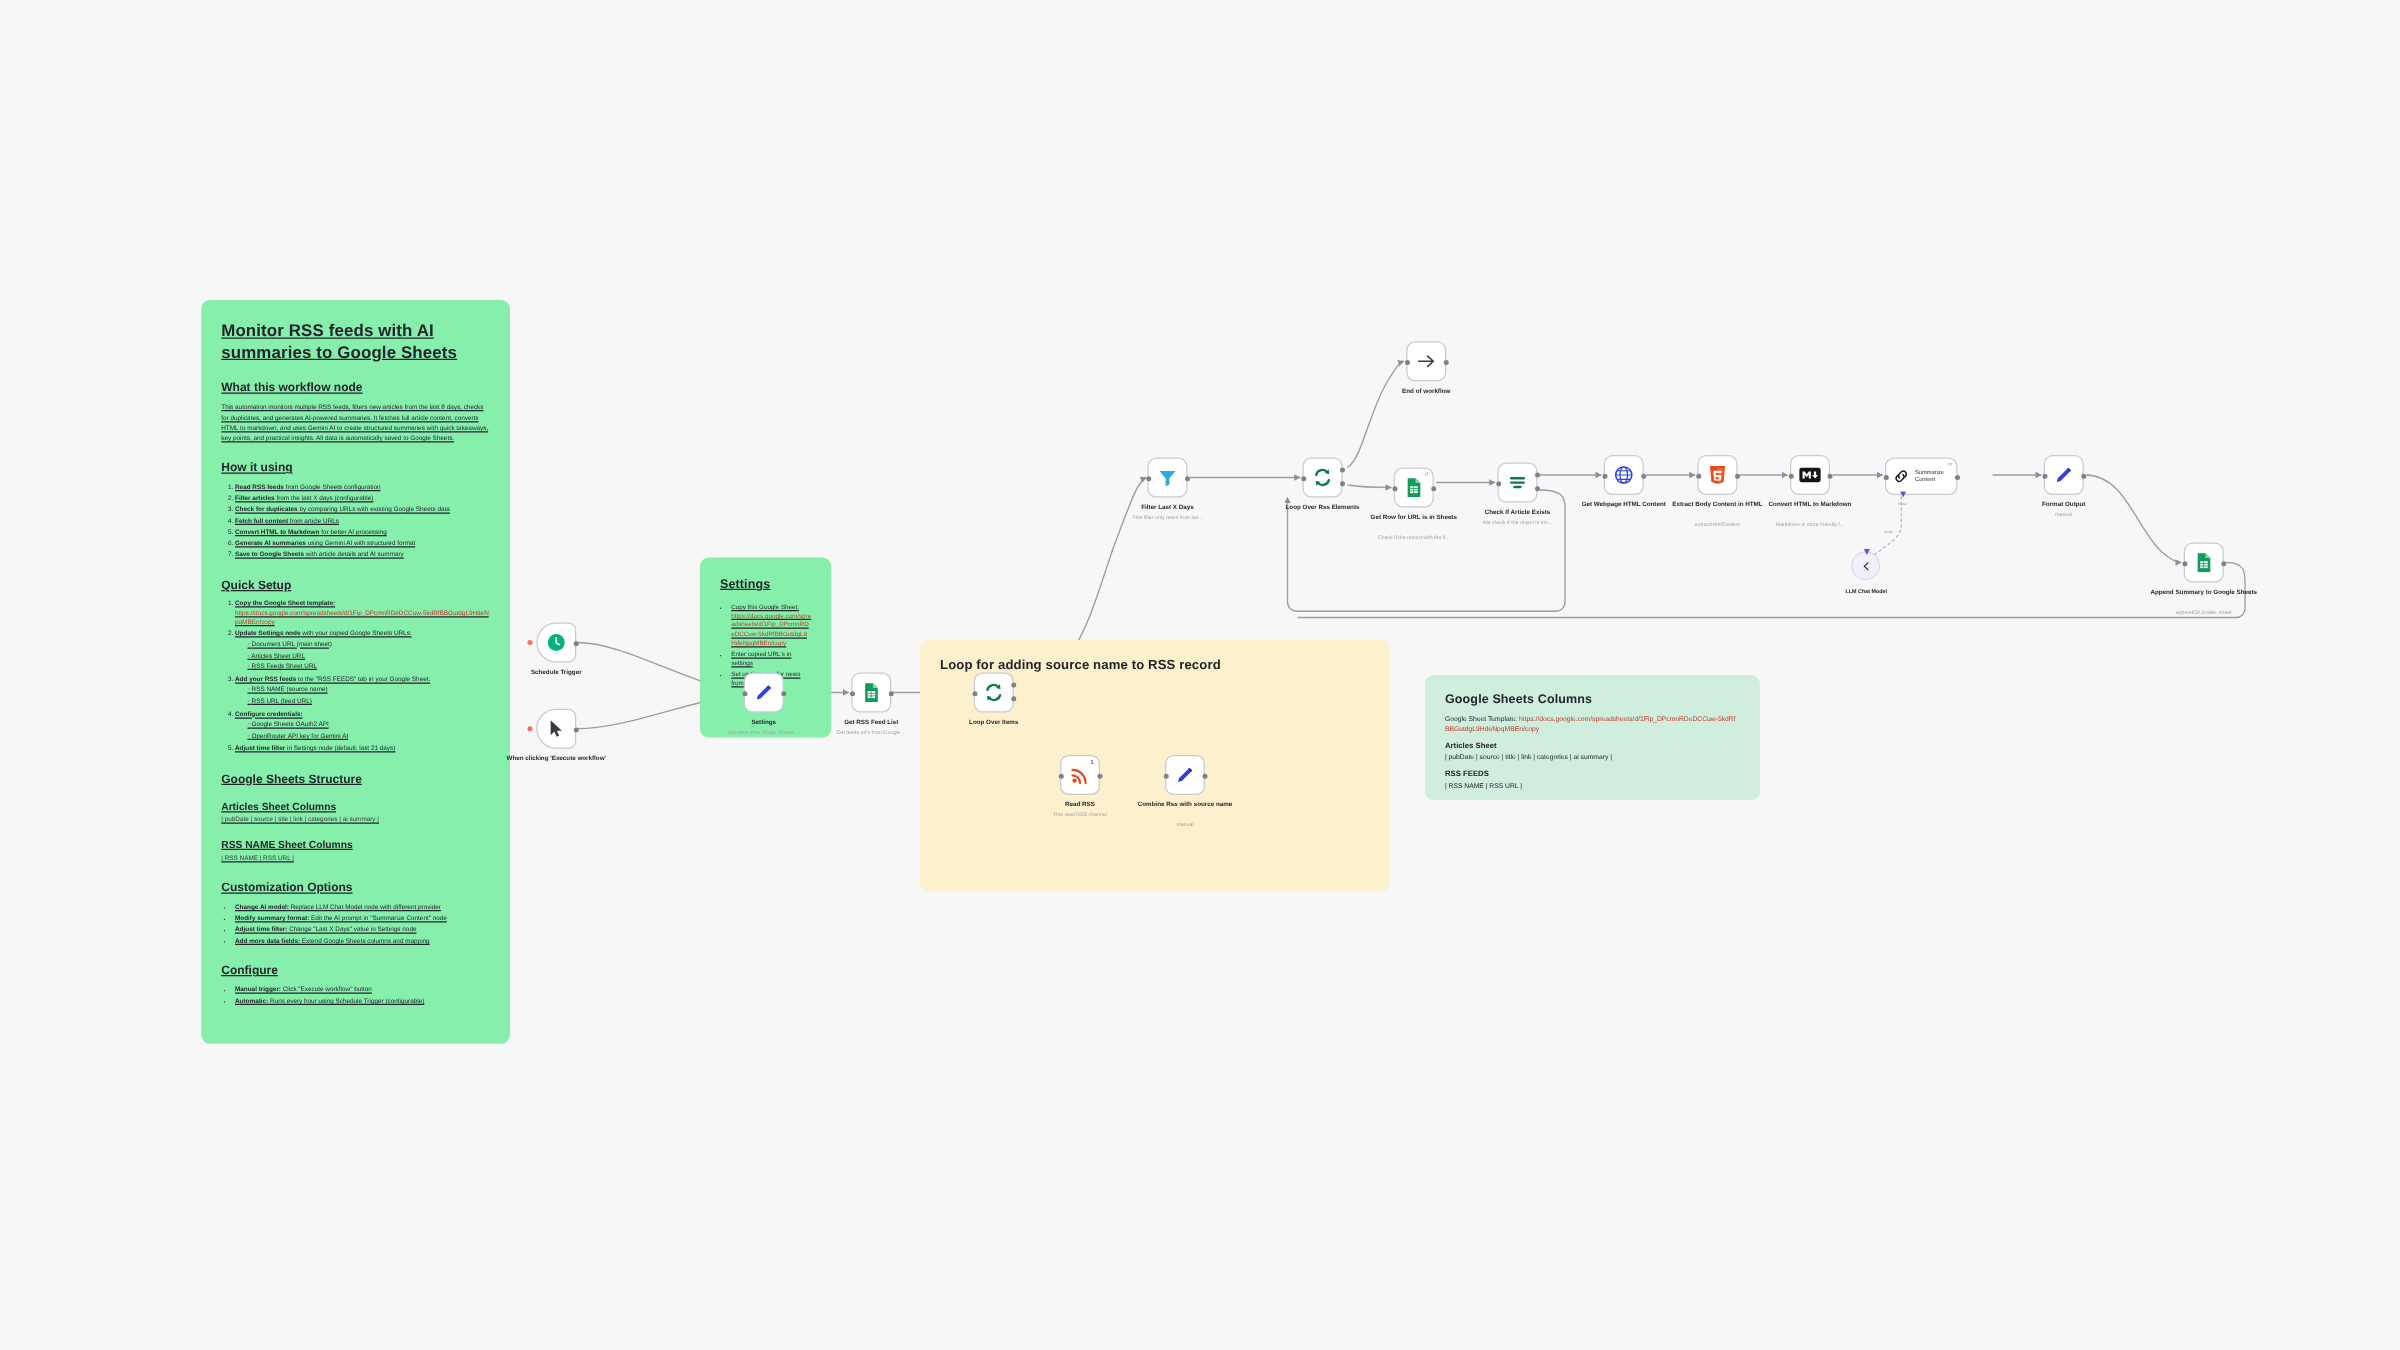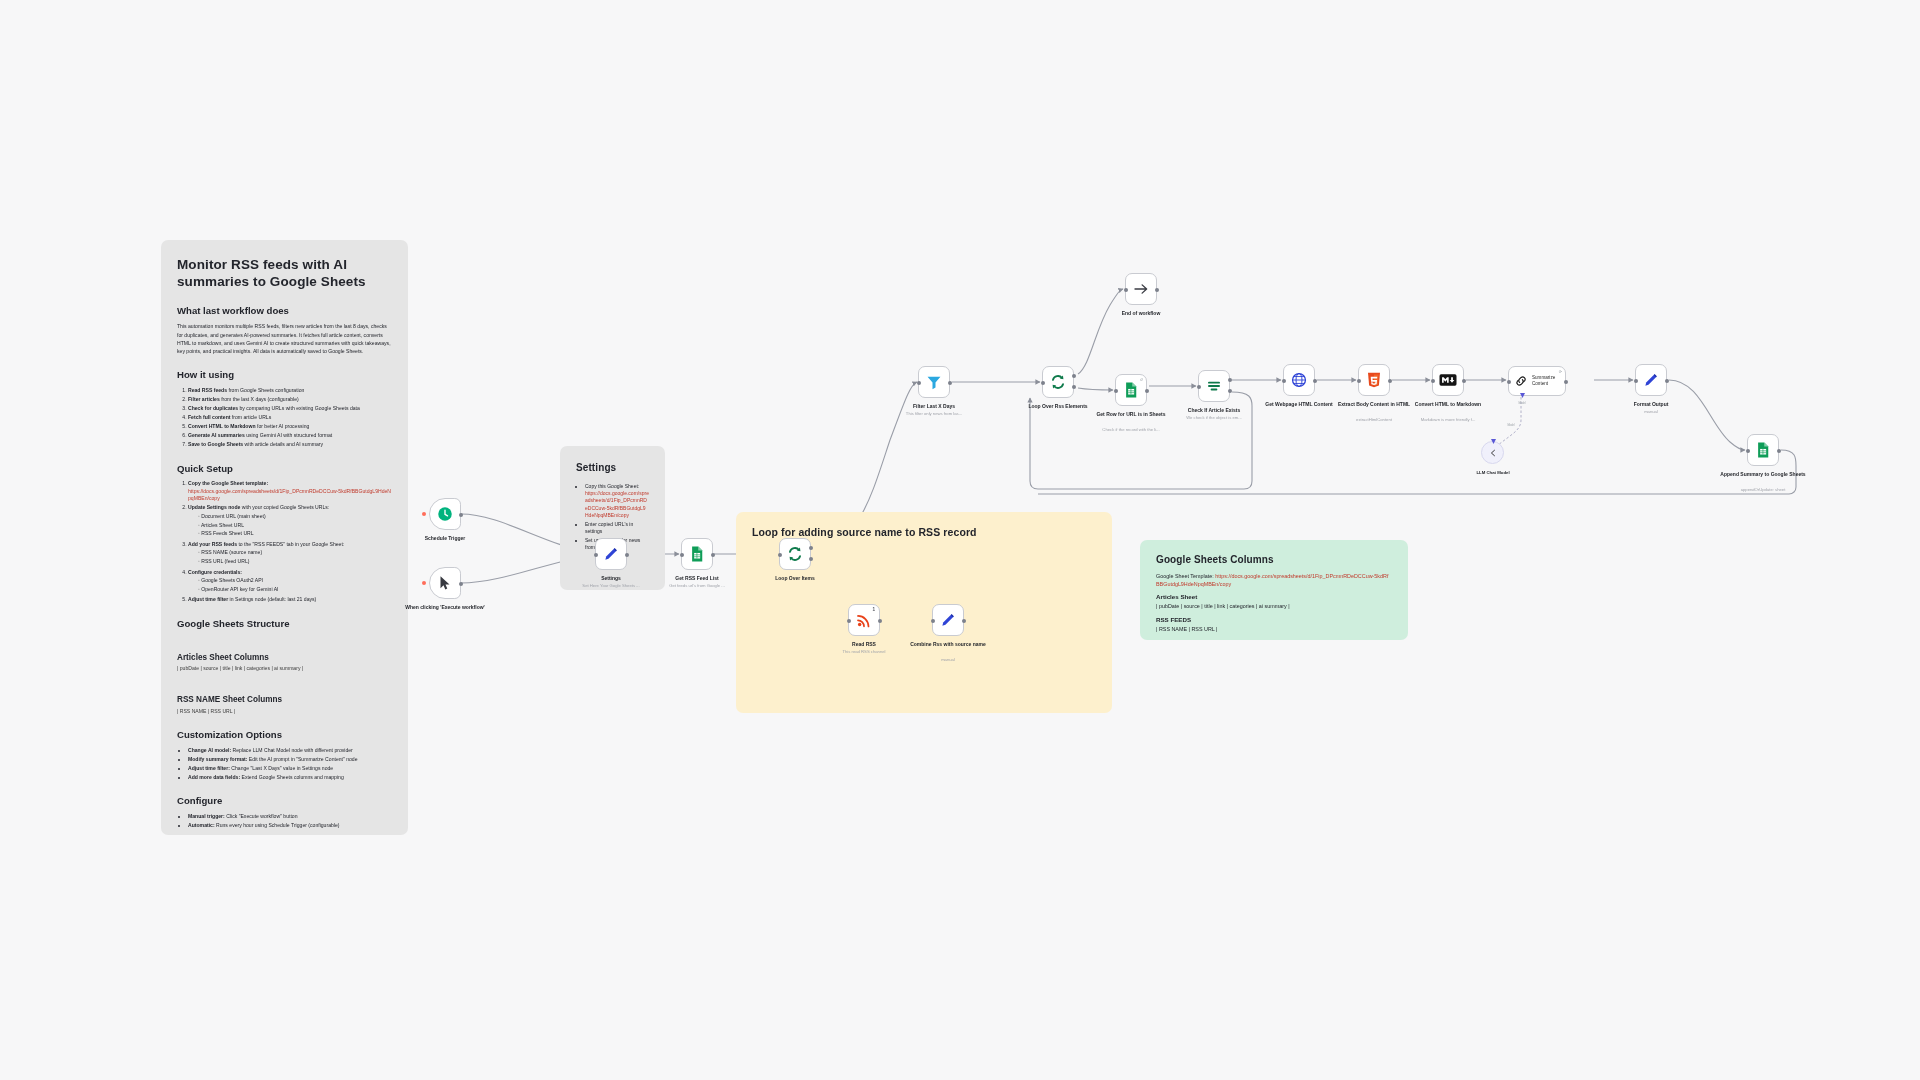--- a/index.html
+++ b/index.html
@@ -18,33 +18,33 @@
   #edges { position: absolute; inset: 0; width: 1920px; height: 1080px; pointer-events: none; }
 
   
   .sticky {
     position: absolute;
     border-radius: 7px;
     padding: 14px 16px;
     color: #23252c;
     line-height: 1.45;
   }
-  .sticky.amber { background: #e5e5e5; }
+  .sticky.amber { background: #86efac; text-decoration: underline; }
   .sticky.amber-pale { background: #fdf0cd; }
   .sticky.mint { background: #cfeedd; }
 
   .sticky h1 {
     font-size: 13.5px; font-weight: 700; margin: 2px 0 12px 0;
     line-height: 1.28; letter-spacing: .1px;
   }
   .sticky h2 {
     font-size: 9.6px; font-weight: 700; margin: 13px 0 5px 0;
   }
   .sticky h3 {
-    font-size: 8.2px; font-weight: 700; margin: 21px 0 2px 0;
+    font-size: 8.2px; font-weight: 700; margin: 9px 0 2px 0;
   }
   .sticky p, .sticky li {
     font-size: 5.1px; margin: 0 0 1px 0;
   }
   .sticky p.para { font-size: 5.1px; line-height: 1.62; margin-bottom: 6px; }
   .sticky ol, .sticky ul { margin: 3px 0 4px 0; padding-left: 11px; }
   .sticky ol li, .sticky ul li { margin-bottom: 1.6px; line-height: 1.45; }
   .sticky ul.sub { margin: 1px 0 3px 0; padding-left: 10px; list-style: none; }
   .sticky ul.sub li:before { content: "◦ "; color: #6b6b6b; }
   .sticky b { font-weight: 700; }
@@ -183,21 +183,21 @@
       <path d="M1781,450 C1796,450 1796,458 1796,466 L1796,487 C1796,491 1793,494 1789,494 L1038,494"></path>
     </g>
 
     <g fill="none" stroke="#a9a9c4" stroke-width="0.9" stroke-dasharray="2.5 2">
       <path d="M1521,397 L1521,420 C1521,428 1515,432 1510,436 L1498,445"></path>
     </g>
   </svg>
 
   <div class="sticky amber" id="sticky-main" style="left:161px; top:240px; width:247px; height:595px;">
     <h1>Monitor RSS feeds with AI summaries to Google Sheets</h1>
-    <h2>What last workflow does</h2>
+    <h2>What this workflow node</h2>
     <p class="para">This automation monitors multiple RSS feeds, filters new articles from the last 8 days, checks for duplicates, and generates AI-powered summaries. It fetches full article content, converts HTML to markdown, and uses Gemini AI to create structured summaries with quick takeaways, key points, and practical insights. All data is automatically saved to Google Sheets.</p>
     <h2>How it using</h2>
     <ol id="how-list">
         <li><b>Read RSS feeds</b> from Google Sheets configuration</li>
         <li><b>Filter articles</b> from the last X days (configurable)</li>
         <li><b>Check for duplicates</b> by comparing URLs with existing Google Sheets data</li>
         <li><b>Fetch full content</b> from article URLs</li>
         <li><b>Convert HTML to Markdown</b> for better AI processing</li>
         <li><b>Generate AI summaries</b> using Gemini AI with structured format</li>
         <li><b>Save to Google Sheets</b> with article details and AI summary</li>

